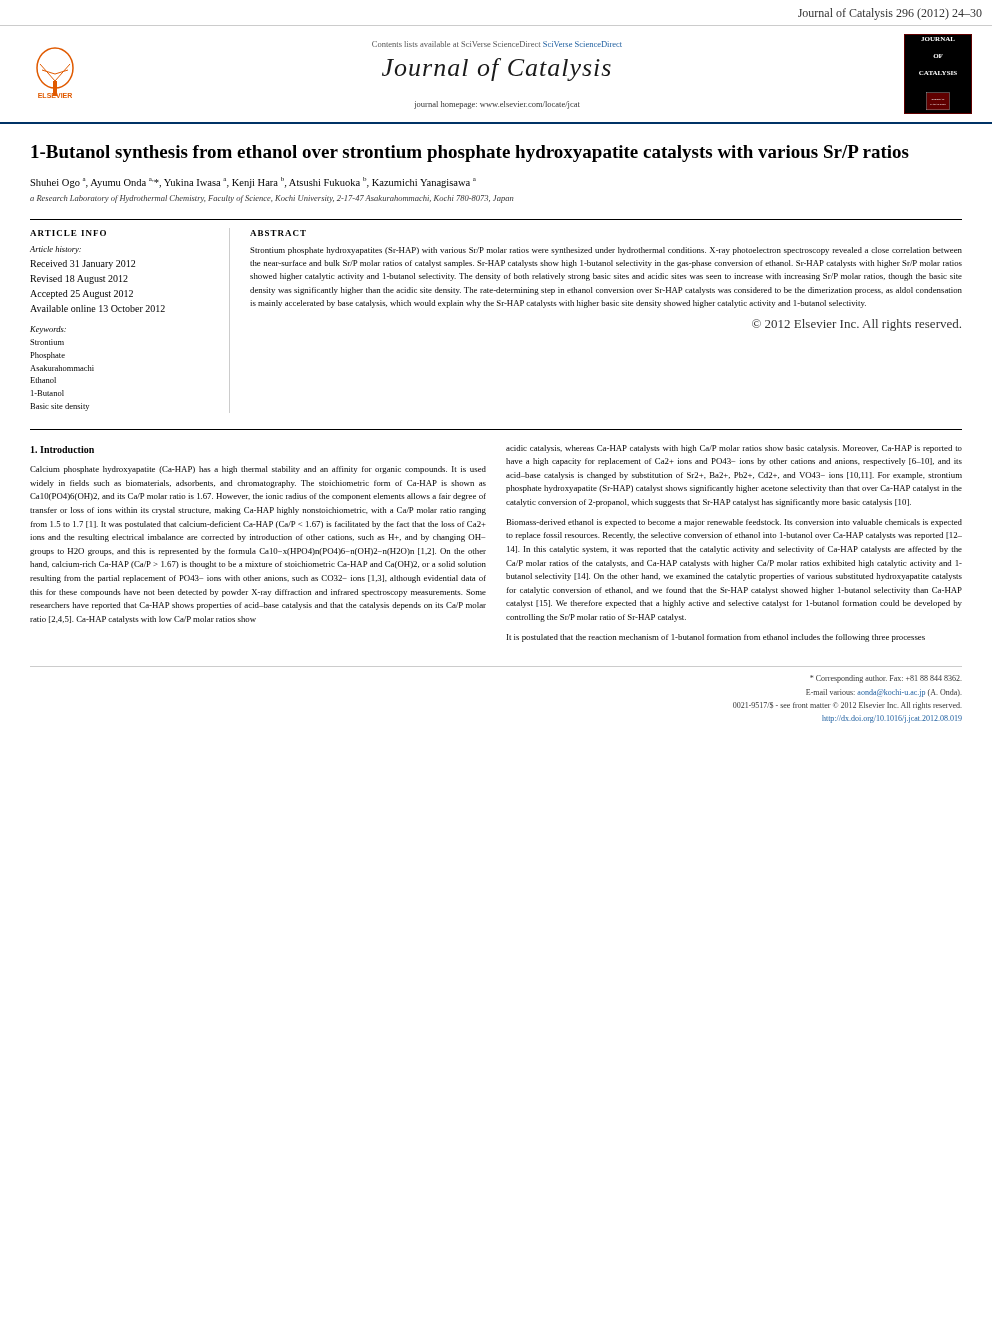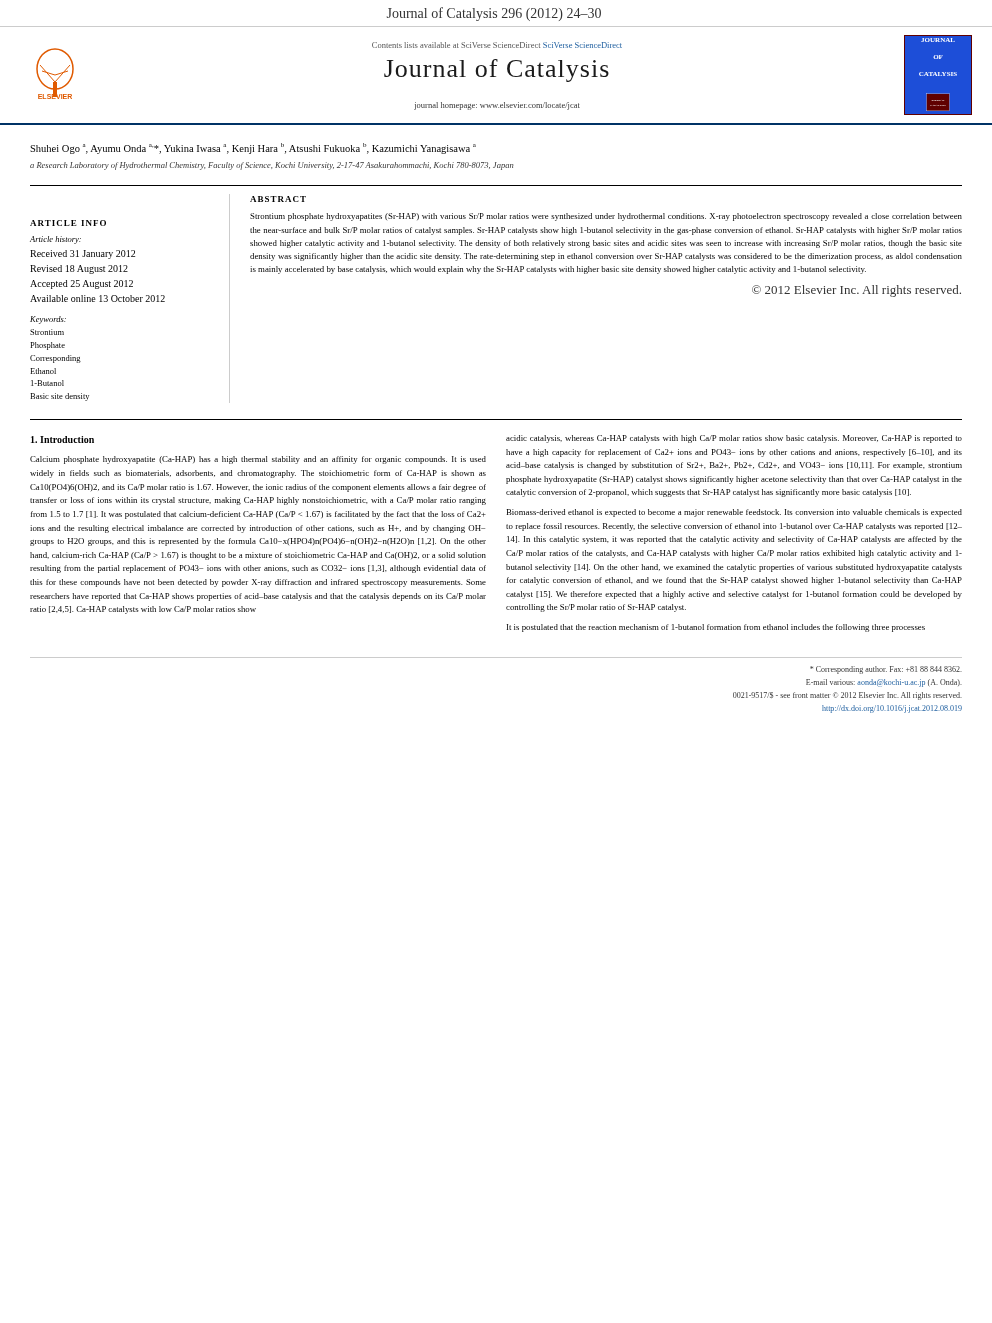--- a/index.html
+++ b/index.html
@@ -7,23 +7,23 @@
       background: #fff;
       font-family: 'Times New Roman', Times, serif;
       font-size: 10px;
       color: #000;
       width: 992px;
       min-height: 1323px;
     }
 
     
     .top-bar {
-      text-align: center;
-      padding: 6px 4px 4px 0;
-      font-size: 14px;
+      text-align: right;
+      padding: 6px 10px 4px 0;
+      font-size: 12px;
       color: #333;
       border-bottom: 1px solid #ccc;
     }
 
     
     .journal-header {
       display: flex;
       align-items: center;
       padding: 8px 20px;
       border-bottom: 2px solid #003366;
@@ -42,35 +42,36 @@
       font-size: 8.5px;
       color: #555;
       margin-bottom: 4px;
     }
     .journal-header .center-info .sciverse-line a {
       color: #2060a0;
       text-decoration: none;
     }
     .journal-header .center-info .journal-title {
       font-size: 26px;
+      font-style: italic;
       font-weight: normal;
       color: #1a1a1a;
       letter-spacing: 1px;
     }
     .journal-header .center-info .homepage-line {
       font-size: 8.5px;
       color: #333;
       margin-top: 16px;
     }
     .journal-header .cover-img {
       width: 68px;
       height: 80px;
       flex-shrink: 0;
       margin-left: 16px;
-      background: #1d4ed8;
+      background: #000000;
       display: flex;
       flex-direction: column;
       align-items: center;
       justify-content: center;
       color: #fff;
       font-size: 7px;
       font-weight: bold;
       text-align: left;
       line-height: 1.3;
       border: 1px solid #600000;
@@ -124,21 +125,20 @@
       flex-shrink: 0;
       border-right: 1px solid #ccc;
       padding-right: 12px;
     }
     .article-info h3 {
       font-size: 9px;
       font-variant: small-caps;
       letter-spacing: 1px;
       margin-bottom: 6px;
       font-weight: bold;
-      margin-top: 24px;
     }
     .article-info .info-section-title {
       font-size: 8.5px;
       margin-top: 6px;
       margin-bottom: 2px;
     }
     .article-info .info-line {
       font-size: 10px;
       color: #000;
       line-height: 1.5;
@@ -270,20 +270,21 @@
     <svg width="50" height="40" viewBox="0 0 50 40" style="margin-top:4px">
       <rect x="5" y="5" width="40" height="30" fill="#600000" stroke="#fff" stroke-width="0.5"></rect>
       <text x="25" y="18" text-anchor="middle" font-size="5" fill="#fff" font-family="serif">JOURNAL</text>
       <text x="25" y="26" text-anchor="middle" font-size="5" fill="#fff" font-family="serif">CATALYSIS</text>
     </svg>
   </div>
 </div>
 
 <div class="main-content">
 
+  <h1 class="article-title">1-Butanol synthesis from ethanol over strontium phosphate hydroxyapatite catalysts with various Sr/P ratios</h1>
 
   <div class="authors">
     <span>Shuhei Ogo</span>
     <sup>a</sup>,
     <span>Ayumu Onda</span>
     <sup>a,</sup>*,
     <span>Yukina Iwasa</span>
     <sup>a</sup>,
     <span>Kenji Hara</span>
     <sup>b</sup>,
@@ -305,21 +306,21 @@
       <div class="info-section-title italic">Article history:</div>
       <div class="info-line">Received 31 January 2012</div>
       <div class="info-line">Revised 18 August 2012</div>
       <div class="info-line">Accepted 25 August 2012</div>
       <div class="info-line">Available online 13 October 2012</div>
 
       <div class="keywords-section">
         <div class="kw-title italic">Keywords:</div>
         <div class="kw-item">Strontium</div>
         <div class="kw-item">Phosphate</div>
-        <div class="kw-item">Corresponding</div>
+        <div class="kw-item">Asakurahommachi</div>
         <div class="kw-item">Ethanol</div>
         <div class="kw-item">1-Butanol</div>
         <div class="kw-item">Basic site density</div>
       </div>
     </div>
 
     <div class="abstract-block">
       <h3>ABSTRACT</h3>
       <p>Strontium phosphate hydroxyapatites (Sr-HAP) with various Sr/P molar ratios were synthesized under hydrothermal conditions. X-ray photoelectron spectroscopy revealed a close correlation between the near-surface and bulk Sr/P molar ratios of catalyst samples. Sr-HAP catalysts show high 1-butanol selectivity in the gas-phase conversion of ethanol. Sr-HAP catalysts with higher Sr/P molar ratios showed higher catalytic activity and 1-butanol selectivity. The density of both relatively strong basic sites and acidic sites was seen to increase with increasing Sr/P molar ratios, though the basic site density was significantly higher than the acidic site density. The rate-determining step in ethanol conversion over Sr-HAP catalysts was considered to be the dimerization process, as aldol condensation is mainly accelerated by base catalysis, which would explain why the Sr-HAP catalysts with higher basic site density showed higher catalytic activity and 1-butanol selectivity.</p>
       <div class="copyright">© 2012 Elsevier Inc. All rights reserved.</div>

